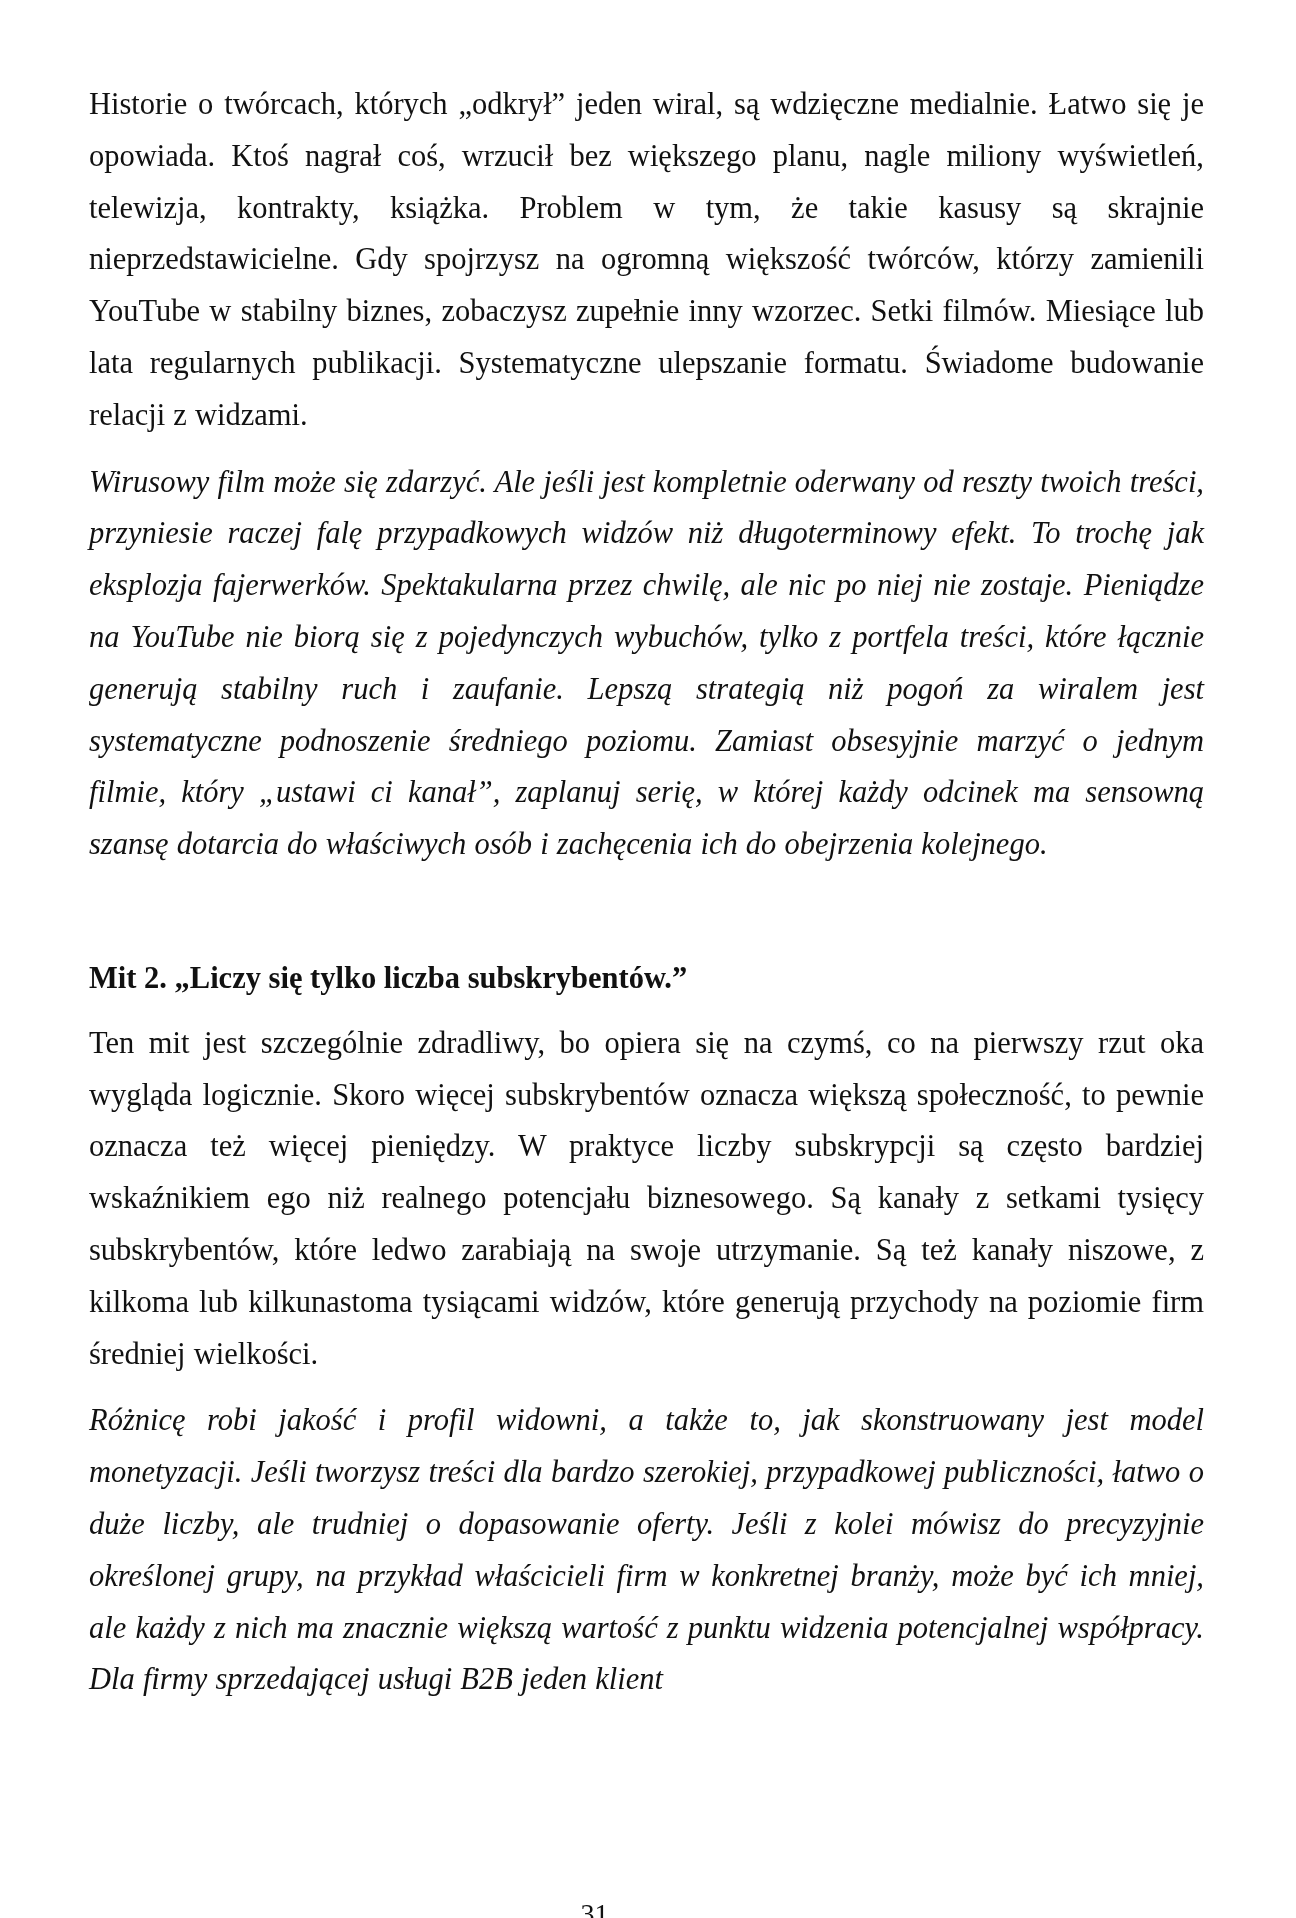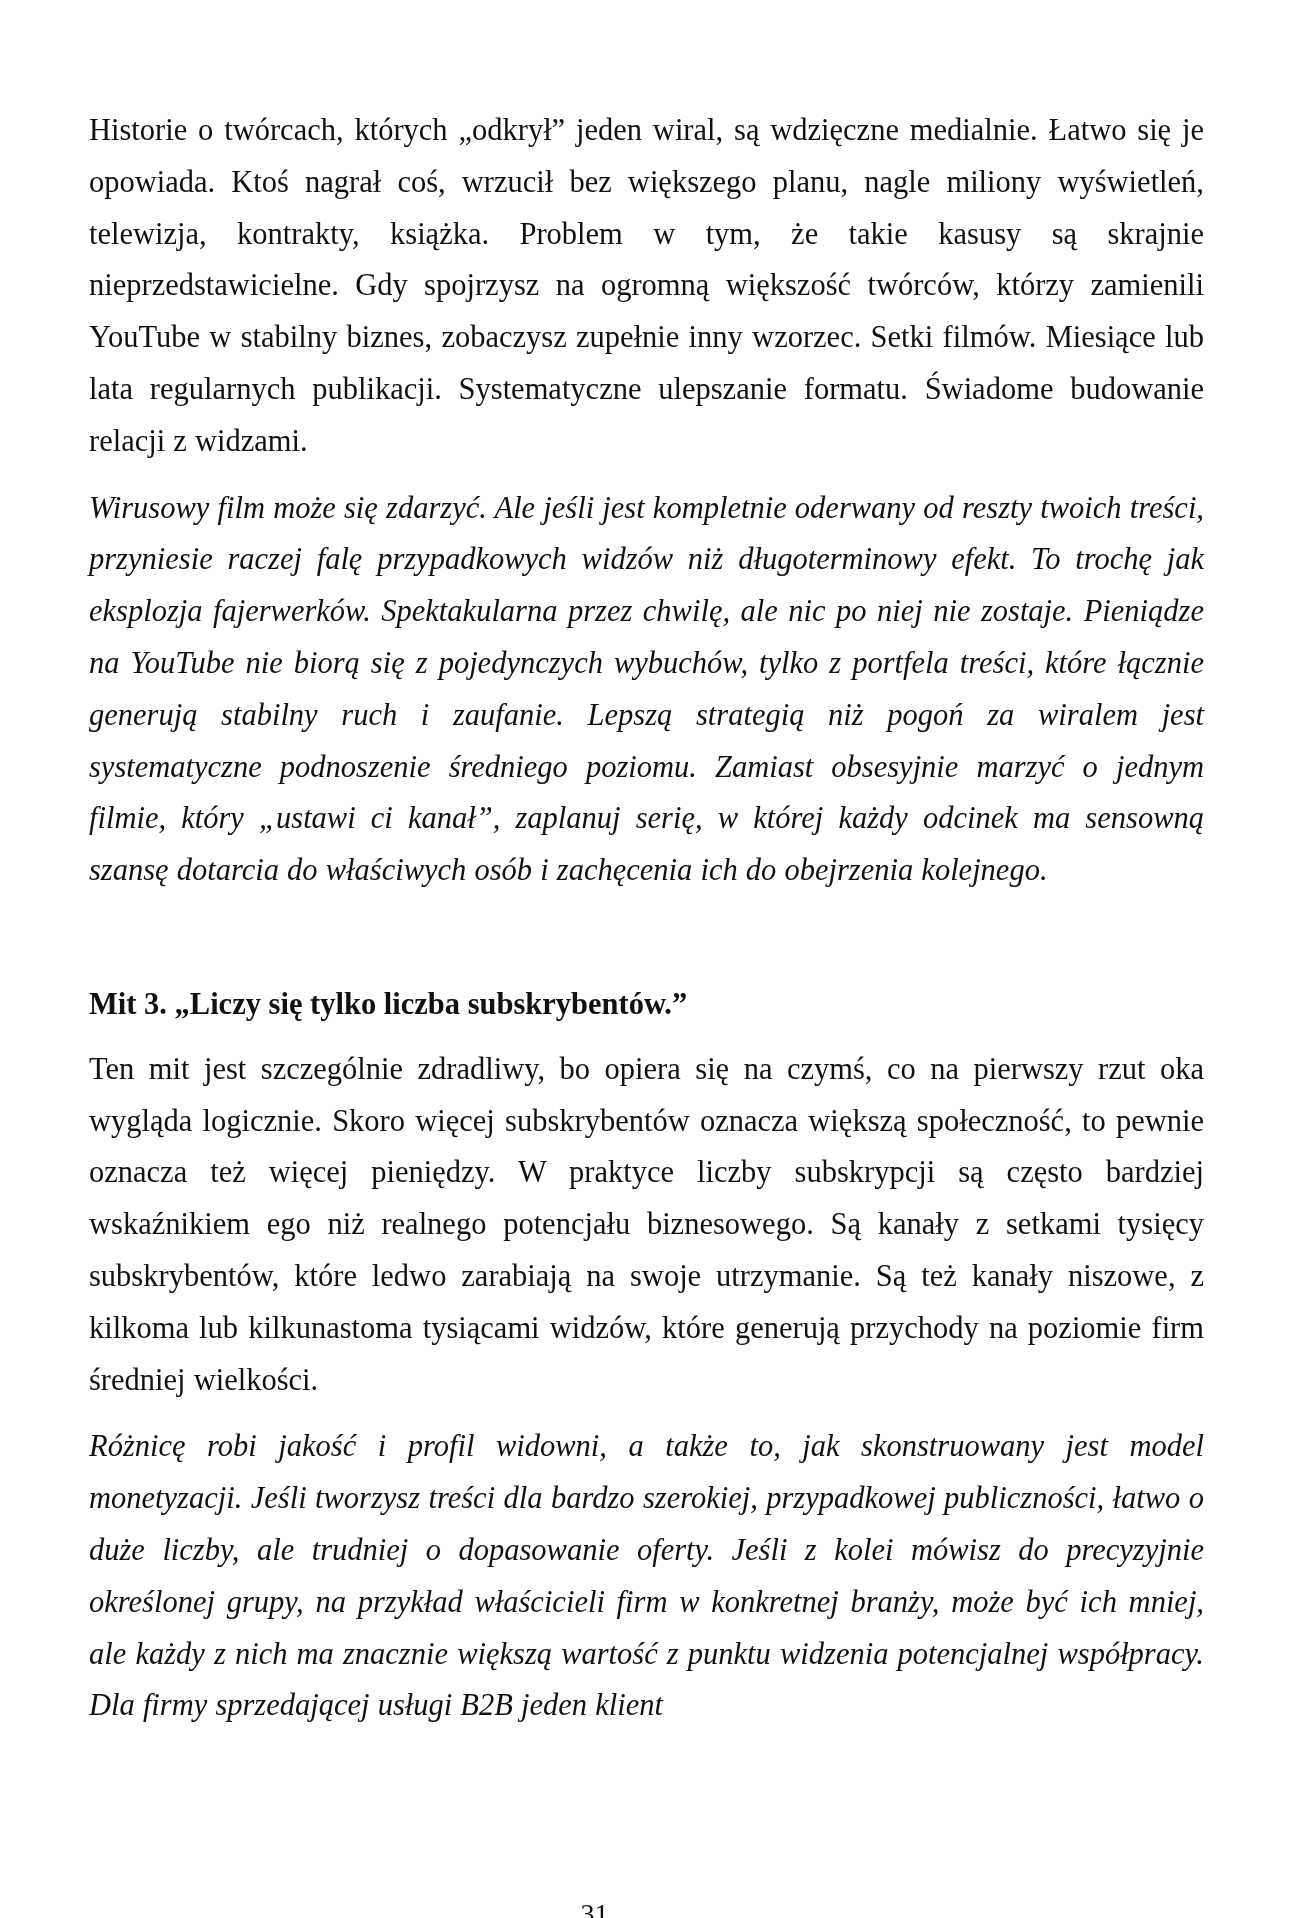--- a/index.html
+++ b/index.html
@@ -20,21 +20,20 @@
     left: 0; top: 0;
     width: 1296px;
     height: 1918px;
     background: #ffffff;
   }
   .text-block {
     position: absolute;
     left: 89px;
     top: 79px;
     width: 1115px;
-    margin-top: 26px;
   }
   .para {
     margin: 0 0 15px 0;
     font-size: 30.5px;
     line-height: 51.8px;
     text-align: justify;
     text-align-last: left;
     hyphens: none;
     word-spacing: 0.5px;
   }
@@ -58,18 +57,18 @@
     line-height: 36px;
   }
 </style>
 </head>
 <body>
 
 <div class="page">
   <div class="text-block">
     <p class="para">Historie o twórcach, których „odkrył” jeden wiral, są wdzięczne medialnie. Łatwo się je opowiada. Ktoś nagrał coś, wrzucił bez większego planu, nagle miliony wyświetleń, telewizja, kontrakty, książka. Problem w tym, że takie kasusy są skrajnie nieprzedstawicielne. Gdy spojrzysz na ogromną większość twórców, którzy zamienili YouTube w stabilny biznes, zobaczysz zupełnie inny wzorzec. Setki filmów. Miesiące lub lata regularnych publikacji. Systematyczne ulepszanie formatu. Świadome budowanie relacji z widzami.</p>
     <p class="para last-in-section">Wirusowy film może się zdarzyć. Ale jeśli jest kompletnie oderwany od reszty twoich treści, przyniesie raczej falę przypadkowych widzów niż długoterminowy efekt. To trochę jak eksplozja fajerwerków. Spektakularna przez chwilę, ale nic po niej nie zostaje. Pieniądze na YouTube nie biorą się z pojedynczych wybuchów, tylko z portfela treści, które łącznie generują stabilny ruch i zaufanie. Lepszą strategią niż pogoń za wiralem jest systematyczne podnoszenie średniego poziomu. Zamiast obsesyjnie marzyć o jednym filmie, który „ustawi ci kanał”, zaplanuj serię, w której każdy odcinek ma sensowną szansę dotarcia do właściwych osób i zachęcenia ich do obejrzenia kolejnego.</p>
-    <h2 class="heading">Mit 3. „Liczy się tylko liczba subskrybentów.”</h2>
+    <h2 class="heading">Mit 2. „Liczy się tylko liczba subskrybentów.”</h2>
     <p class="para">Ten mit jest szczególnie zdradliwy, bo opiera się na czymś, co na pierwszy rzut oka wygląda logicznie. Skoro więcej subskrybentów oznacza większą społeczność, to pewnie oznacza też więcej pieniędzy. W praktyce liczby subskrypcji są często bardziej wskaźnikiem ego niż realnego potencjału biznesowego. Są kanały z setkami tysięcy subskrybentów, które ledwo zarabiają na swoje utrzymanie. Są też kanały niszowe, z kilkoma lub kilkunastoma tysiącami widzów, które generują przychody na poziomie firm średniej wielkości.</p>
     <p class="para last-in-section">Różnicę robi jakość i profil widowni, a także to, jak skonstruowany jest model monetyzacji. Jeśli tworzysz treści dla bardzo szerokiej, przypadkowej publiczności, łatwo o duże liczby, ale trudniej o dopasowanie oferty. Jeśli z kolei mówisz do precyzyjnie określonej grupy, na przykład właścicieli firm w konkretnej branży, może być ich mniej, ale każdy z nich ma znacznie większą wartość z punktu widzenia potencjalnej współpracy. Dla firmy sprzedającej usługi B2B jeden klient</p>
   </div>
   <div class="page-number">31</div>
 </div>
 
 </body></html>

